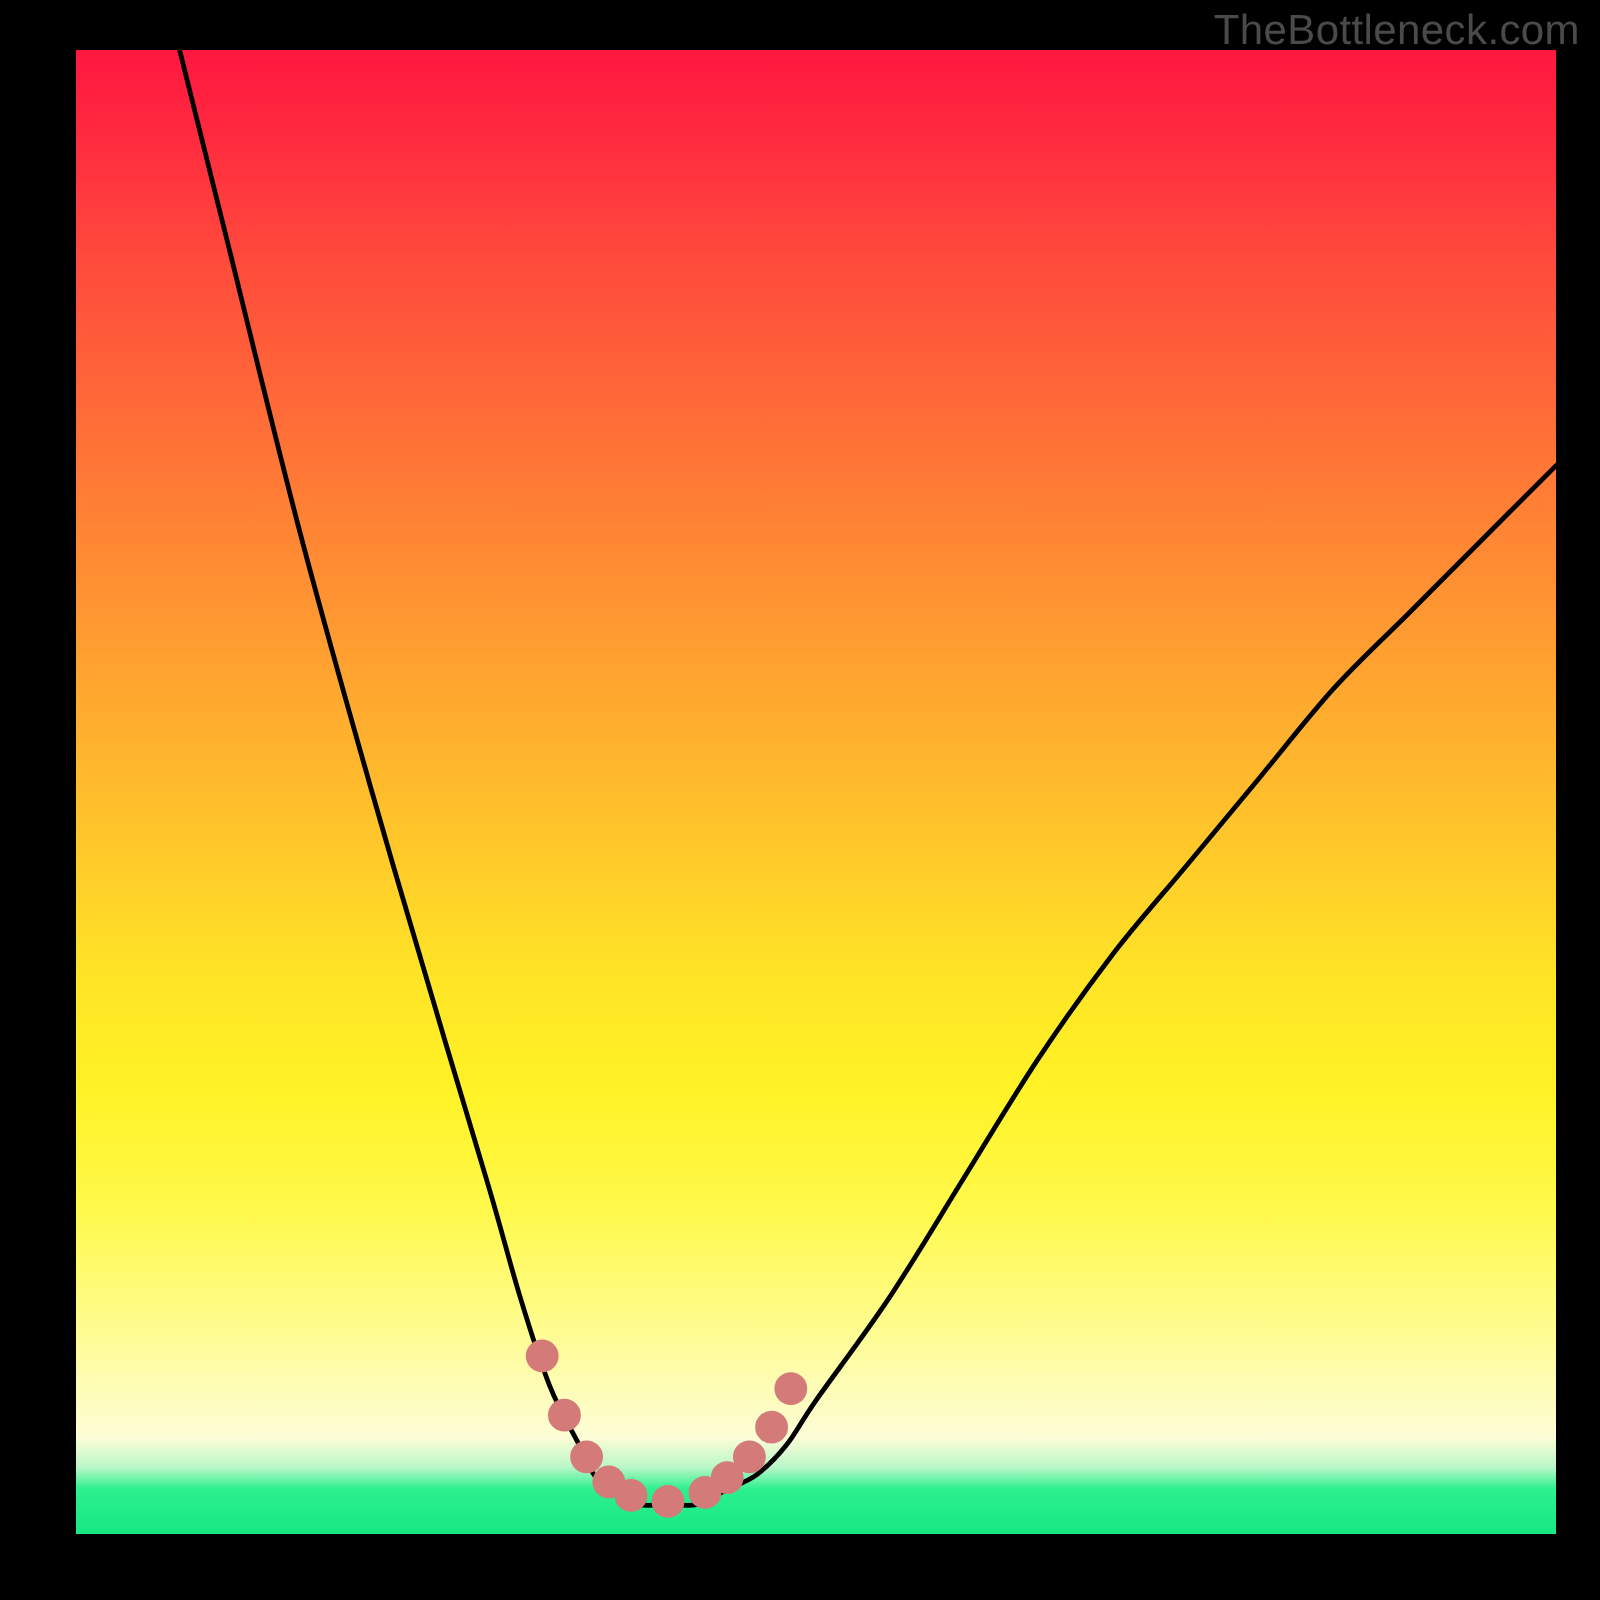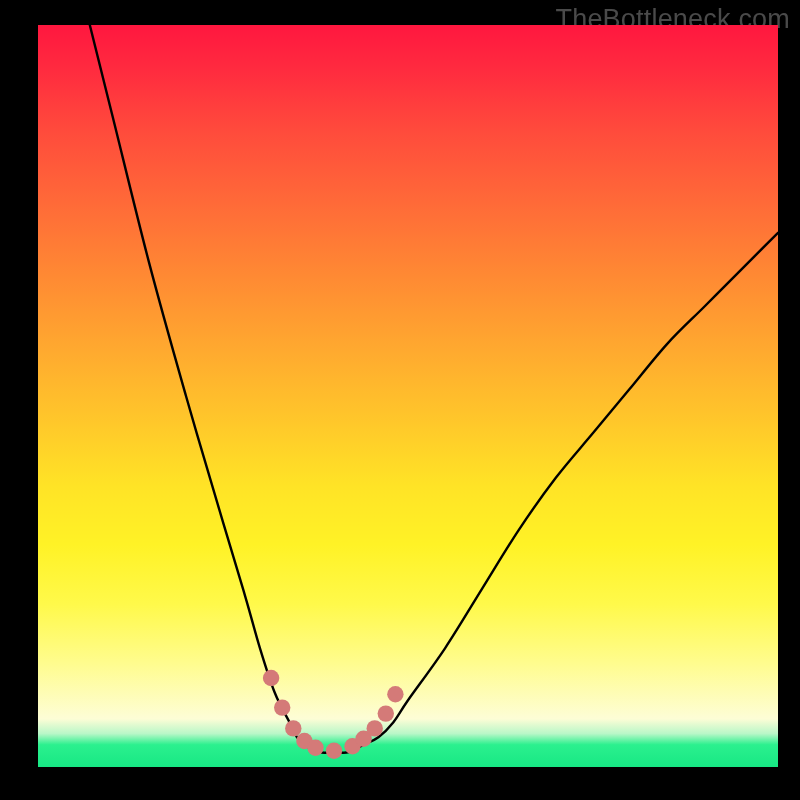--- a/index.html
+++ b/index.html
@@ -43,21 +43,21 @@
       #b9f7c8 95.5%,
       #2bf08e 97%,
       #17e884 100%
     );
   }
   .watermark {
     position: absolute;
     top: 4px;
     right: 10px;
     color: #4a4a4a;
-    font-size: 27px;
+    font-size: 21px;
     font-weight: 400;
     letter-spacing: 0.2px;
   }
   svg.curve {
     position: absolute;
     left: 0;
     top: 0;
     width: 740px;
     height: 742px;
   }

